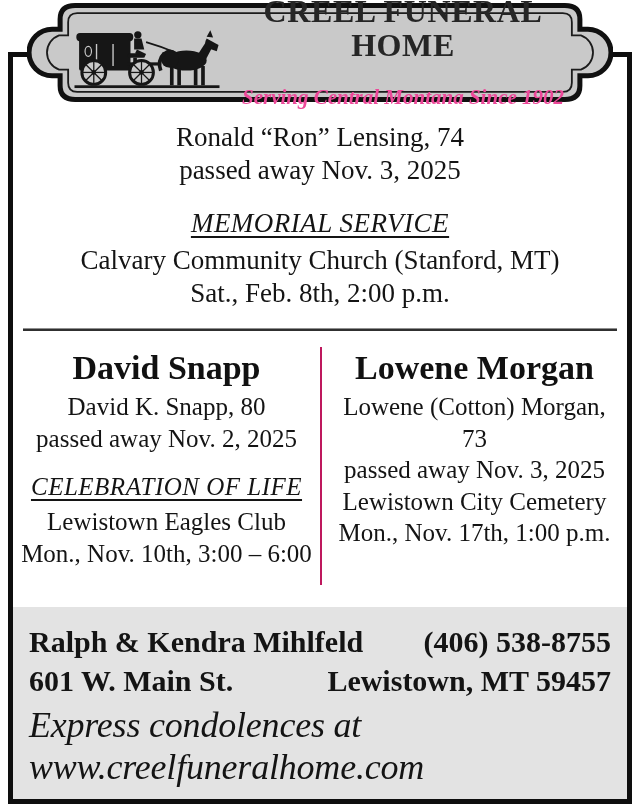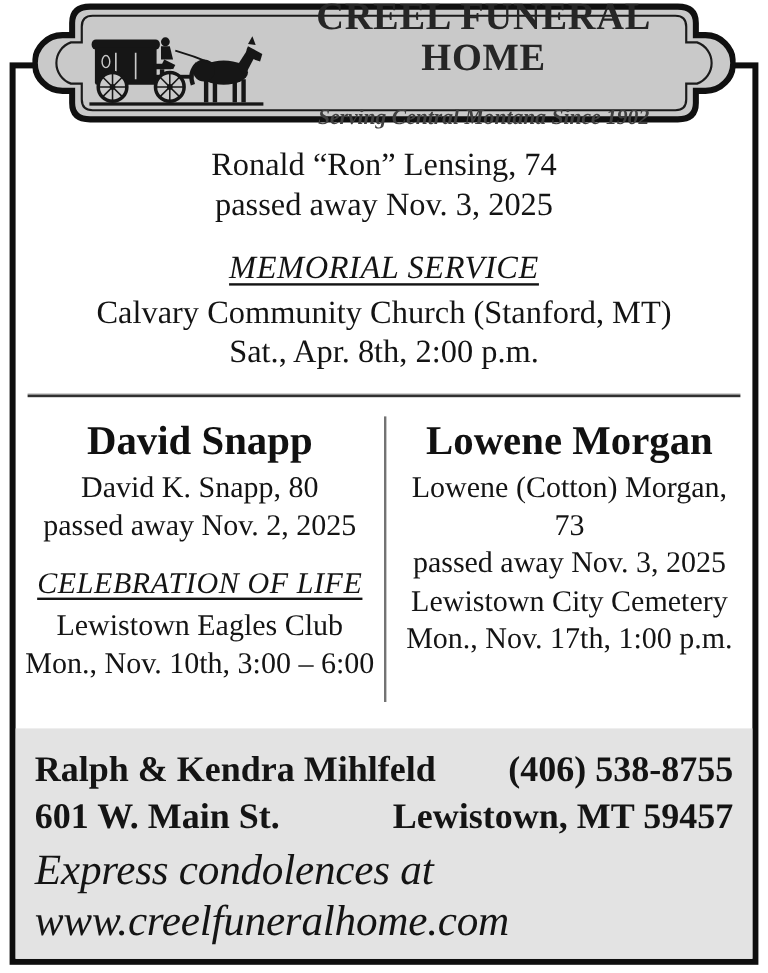--- a/index.html
+++ b/index.html
@@ -27,21 +27,21 @@
     letter-spacing:0.5px;color:#141414;
   }
 
   .hrule{
     margin:17px 10px 0;height:0;
     border-top:1.5px solid #8f8f8f;border-bottom:2.5px solid #303030;
   }
 
   .cols{display:flex;margin-top:16px;}
   .col{width:50%;box-sizing:border-box;text-align:center;padding:2px 6px 16px;}
-  .col.right{border-left:2px solid #737373;}
+  .col.right{border-left:2px solid #be185d;}
   .col-name{margin:0 0 5px;font-size:34px;line-height:1.1;font-weight:bold;color:#111;}
   .col .sub{font-size:25px;line-height:1.26;}
   .col .svc{font-size:25px;margin:19px 0 5px;}
 
   
   .ad-footer{
     position:absolute;left:0;right:0;bottom:0;background:#e3e3e3;
     padding:15px 16px 11px;
   }
   .frow{
@@ -56,36 +56,36 @@
   
   .plaque{position:absolute;top:2px;left:27px;width:586px;height:101px;z-index:3;}
   .plaque svg.shape{position:absolute;inset:0;width:100%;height:100%;}
   .plaque-content{
     position:absolute;top:8px;bottom:8px;left:30px;right:26px;
     display:flex;align-items:center;
   }
   .logo{width:156px;height:80px;margin:4px 0 0 12px;flex:0 0 auto;}
   .brand-text{flex:1;text-align:center;padding-right:6px;}
   .brand{font-size:32px;font-weight:bold;letter-spacing:0.6px;color:#262626;line-height:1.05;}
-  .tagline{font-size:18px;font-weight:bold;font-style:italic;margin-top:22px;color:#404040;}
+  .tagline{font-size:21px;font-weight:bold;font-style:italic;margin-top:22px;color:#ec4899;}
 </style>
 </head>
 <body>
 
 <div class="page">
 
   <div class="frame">
     <div class="content">
 
       <section>
         <div class="sub">Ronald “Ron” Lensing, 74</div>
         <div class="sub">passed away Nov. 3, 2025</div>
         <div class="svc">MEMORIAL SERVICE</div>
         <div class="sub">Calvary Community Church (Stanford, MT)</div>
-        <div class="sub">Sat., Apr. 8th, 2:00 p.m.</div>
+        <div class="sub">Sat., Feb. 8th, 2:00 p.m.</div>
       </section>
 
       <div class="hrule"></div>
 
       <div class="cols">
         <section class="col">
           <h2 class="col-name">David Snapp</h2>
           <div class="sub">David K. Snapp, 80</div>
           <div class="sub">passed away Nov. 2, 2025</div>
           <div class="svc">CELEBRATION OF LIFE</div>

